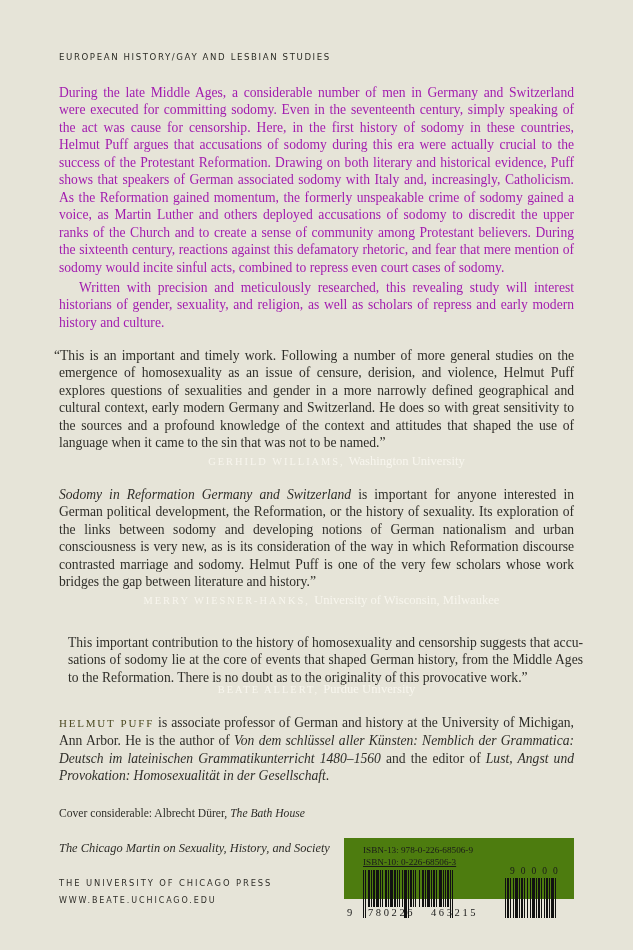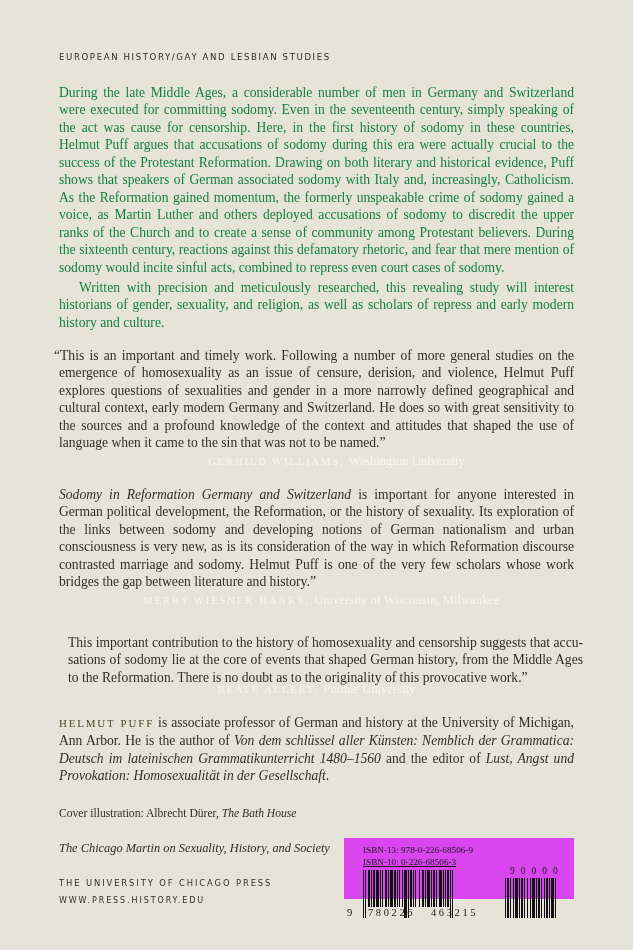--- a/index.html
+++ b/index.html
@@ -12,21 +12,21 @@
   .page { position: absolute; left: 0; top: 0; width: 633px; height: 950px; padding-left: 12px; }
   .col { position: absolute; left: 59px; width: 515px; }
   .kicker {
     top: 52px; font-size: 8.6px; letter-spacing: 1.6px; color: #2d2d26;
     font-family: "DejaVu Sans", sans-serif; font-weight: normal; white-space: nowrap;
   }
   .body-text {
     font-size: 13.6px; line-height: 17.45px; text-align: justify;
     hyphens: manual;
   }
-  .olive { color: #15803d; }
+  .olive { color: #a21caf; }
   .dark { color: #2f2e29; }
   .desc1 { top: 84px; }
   .desc2 { top: 279px; text-indent: 20px; }
   .quote1 { top: 347px; }
   .quote2 { top: 486px; }
   .quote3 { top: 625px; }
   .attrib {
     position: absolute; left: 0; width: 633px; text-align: center;
     color: #f8f6ee; font-size: 12.6px; white-space: nowrap;
   }
@@ -43,21 +43,21 @@
   .press {
     top: 878px; font-size: 8.4px; letter-spacing: 1.9px; color: #2f2e29;
     font-family: "DejaVu Sans", sans-serif; white-space: nowrap;
   }
   .url {
     top: 896px; font-size: 8.0px; letter-spacing: 1.9px; color: #2f2e29;
     font-family: "DejaVu Sans", sans-serif; white-space: nowrap;
   }
   .barcode-box {
     position: absolute; left: 344px; top: 838px; width: 230px; height: 61px;
-    background: #d946ef;
+    background: #4d7c0f;
   }
   .isbn {
     position: absolute; left: 19px; font-size: 9.2px; color: #1a1a1a;
     font-family: "Liberation Serif", serif; white-space: nowrap;
   }
   .isbn13 { top: 7px; }
   .isbn10 { top: 19px; text-decoration: underline; }
   .bars-main { position: absolute; left: 19px; top: 32px; width: 132px; height: 48px; }
   .bars-add { position: absolute; left: 161px; top: 40px; width: 64px; height: 40px; }
   .ean-digits {
@@ -85,26 +85,26 @@
   <div class="attrib a1"><span class="caps">GERHILD WILLIAMS,</span> <span>Washington University</span></div>
 
   <p class="col body-text dark quote2" style="margin:0"><span class="it">Sodomy in Reformation Germany and Switzerland</span><span> is important for anyone interested in German po­litical development, the Reformation, or the history of sexuality. Its exploration of the links between sodomy and developing notions of German nationalism and urban consciousness is very new, as is its consideration of the way in which Reformation discourse contrasted marriage and sodomy. Helmut Puff is one of the very few scholars whose work bridges the gap between literature and history.”</span></p>
   <div class="attrib a2"><span class="caps">MERRY WIESNER-HANKS,</span> <span>University of Wisconsin, Milwaukee</span></div>
 
   <p class="col body-text dark quote3" style="margin:9px">This important contribution to the history of homosexuality and censorship suggests that accu­sations of sodomy lie at the core of events that shaped German history, from the Middle Ages to the Reformation. There is no doubt as to the originality of this provocative work.”</p>
   <div class="attrib a3"><span class="caps">BEATE ALLERT,</span> <span>Purdue University</span></div>
 
   <p class="col body-text dark bio" style="margin:0"><span class="name">HELMUT PUFF</span><span> is associate professor of German and history at the University of Michigan, Ann Arbor. He is the author of </span><span class="it">Von dem schlüssel aller Künsten: Nemblich der Grammatica: Deutsch im lateinischen Grammatikunterricht 1480–1560</span><span> and the editor of </span><span class="it">Lust, Angst und Provokation: Homosexualität in der Gesellschaft</span><span>.</span></p>
 
-  <div class="col cover"><span>Cover illustration: Albrecht Dürer, </span><span class="it">The Bath House</span></div>
+  <div class="col cover"><span>Cover considerable: Albrecht Dürer, </span><span class="it">The Bath House</span></div>
 
   <div class="col series">The Chicago Martin on Sexuality, History, and Society</div>
 
   <div class="col press">THE UNIVERSITY OF CHICAGO PRESS</div>
-  <div class="col url">WWW.PRESS.HISTORY.EDU</div>
+  <div class="col url">WWW.BEATE.UCHICAGO.EDU</div>
 
   <div class="barcode-box">
     <div class="isbn isbn13">ISBN-13: 978-0-226-68506-9</div>
     <div class="isbn isbn10">ISBN-10: 0-226-68506-3</div>
     <div class="bars-main" id="bars-main">
         <div class="bar" style="left: 0px; width: 1px; height: 48px;"></div>
         <div class="bar" style="left: 2px; width: 1px; height: 48px;"></div>
         <div class="bar" style="left: 5px; width: 2px; height: 37px;"></div>
         <div class="bar" style="left: 8px; width: 1px; height: 37px;"></div>
         <div class="bar" style="left: 10px; width: 2px; height: 37px;"></div>

